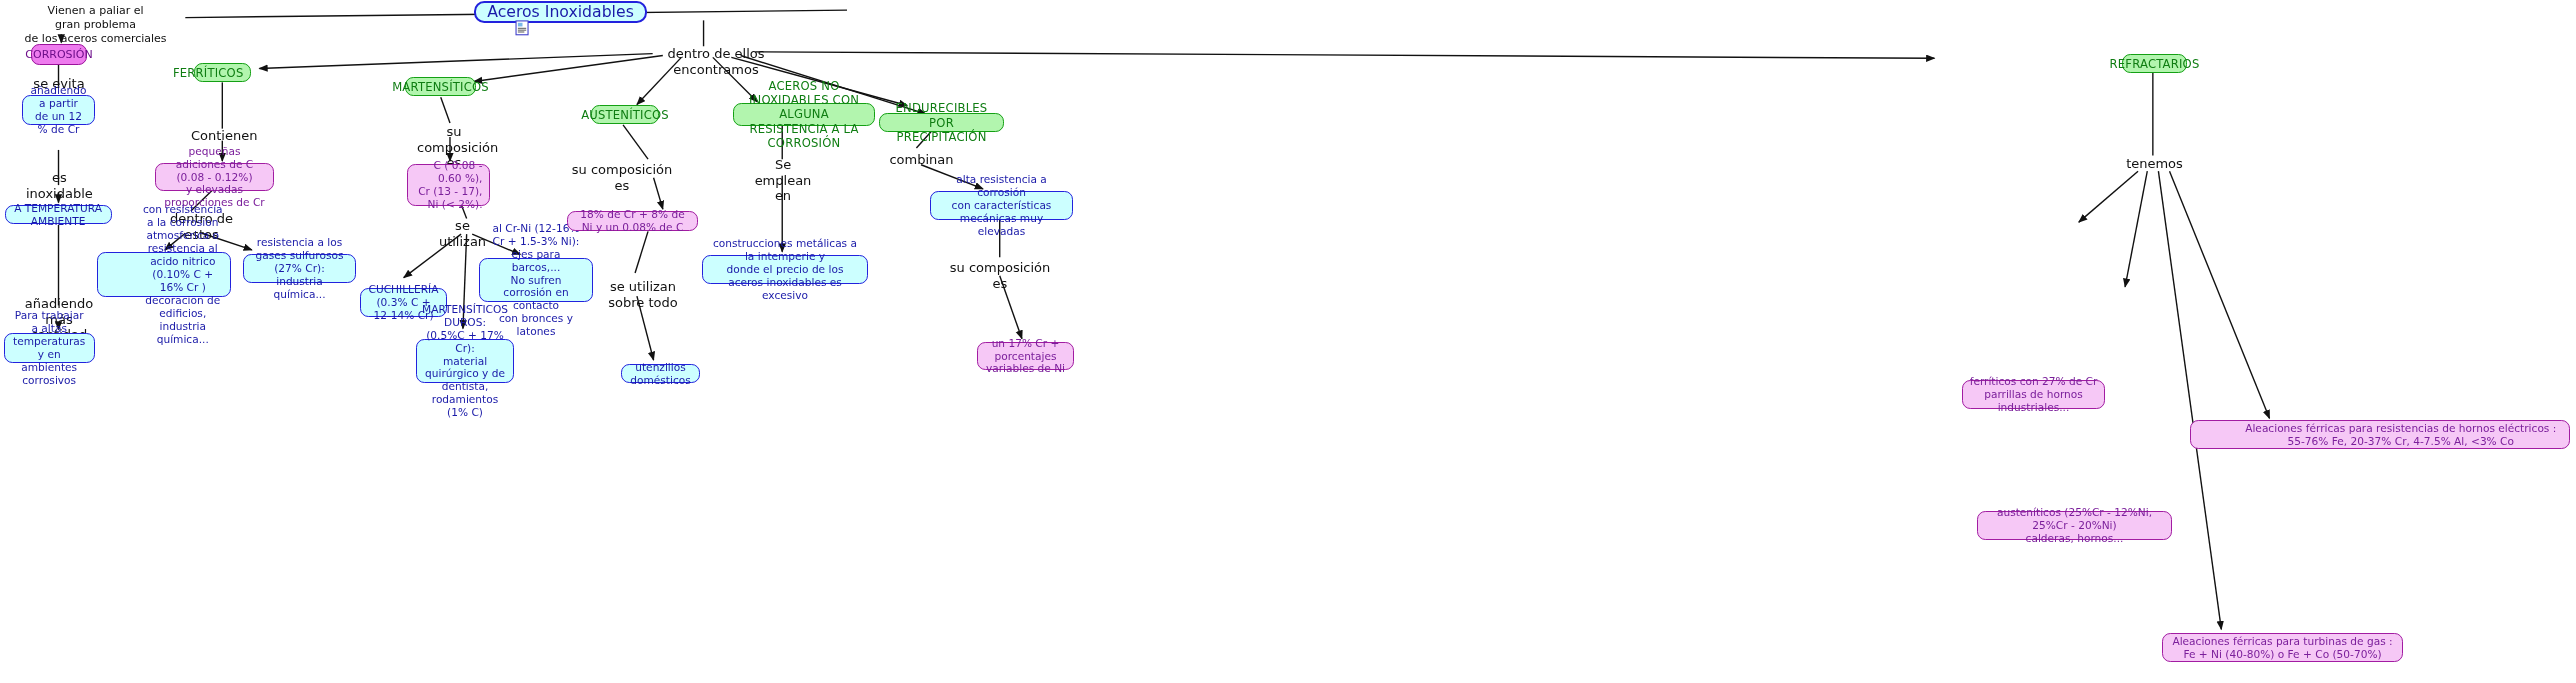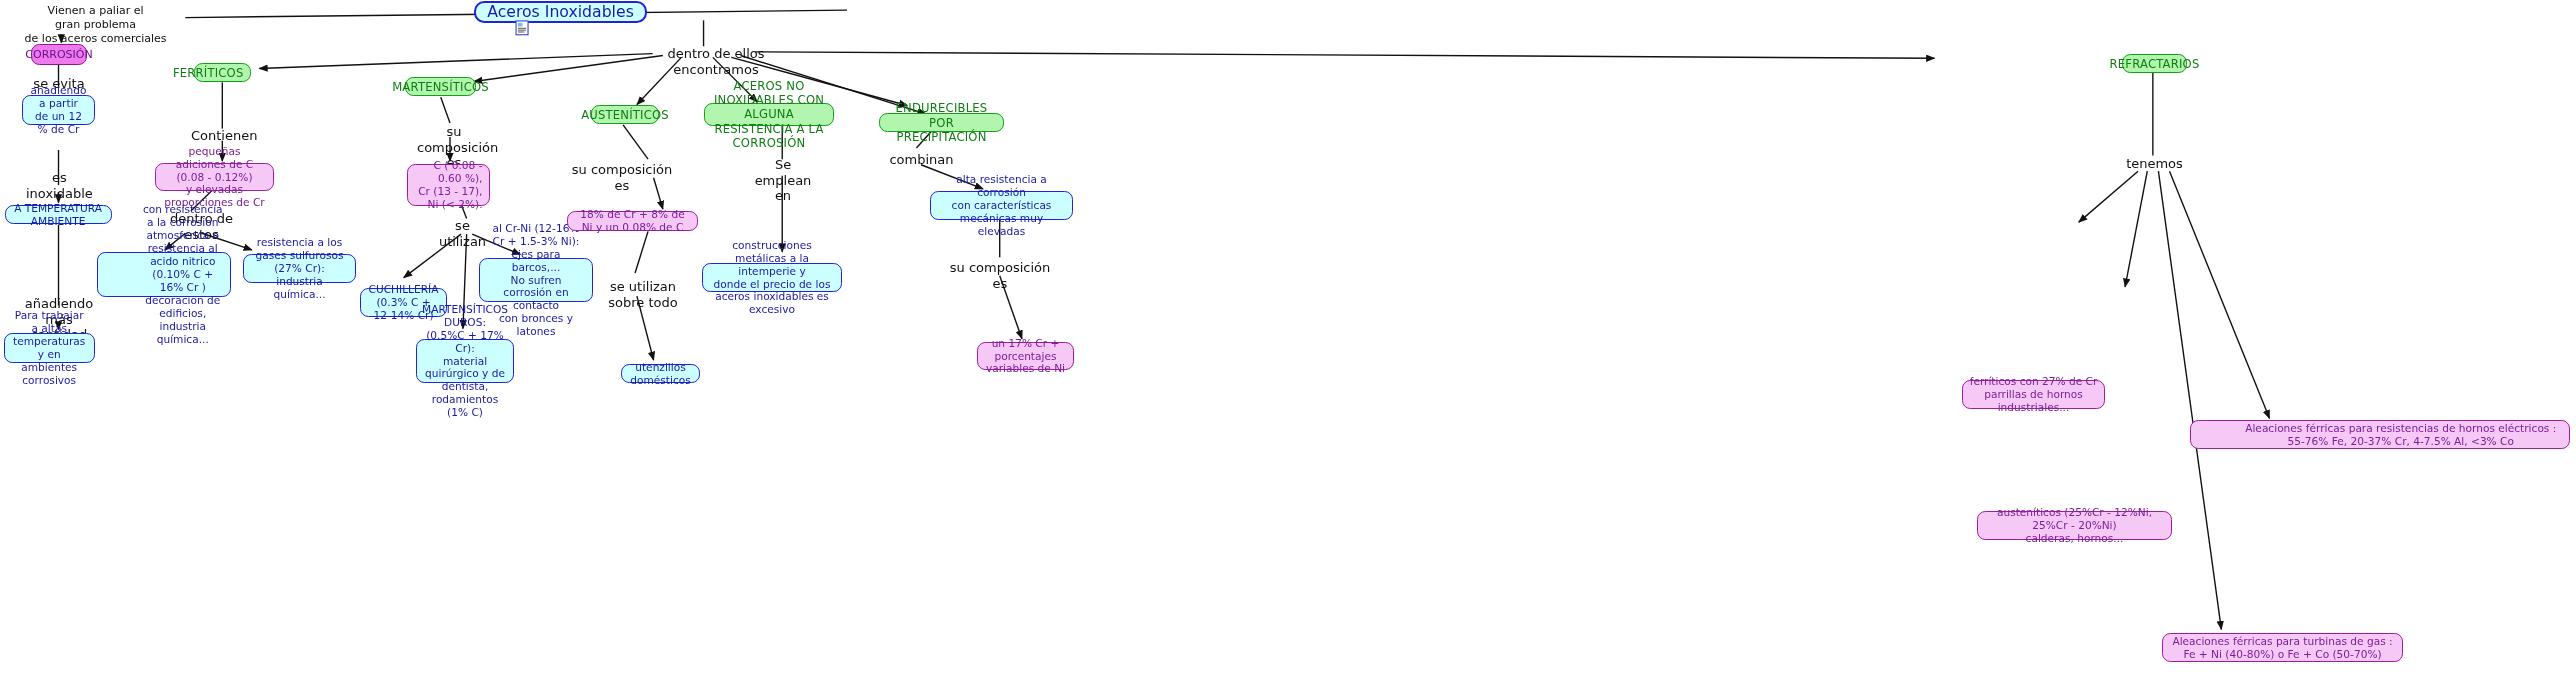--- a/index.html
+++ b/index.html
@@ -255,26 +255,26 @@
   </div>
   <div class="edge-label" style="left:569px; top:162px; width:106px;">su composición es</div>
   <div class="node n-pink" style="left:567px; top:211px; width:131px; height:20.4px;">
     <span>18% de Cr + 8% de Ni y un 0.08% de C</span>
   </div>
   <div class="edge-label" style="left:592px; top:279px; width:102px;">se utilizan sobre todo</div>
   <div class="node n-blue" style="left:621px; top:364px; width:79px; height:19.4px;">
     <span>utenzilios domésticos</span>
   </div>
 
-  <div class="node n-green" style="left:704px; top:103px; width:130px; height:23px;">
+  <div class="node n-green" style="left:733px; top:103px; width:142px; height:23px;">
     <span>ACEROS NO INOXIDABLES CON
 ALGUNA RESISTENCIA A LA CORROSIÓN</span>
   </div>
   <div class="edge-label" style="left:745px; top:157px; width:76px;">Se emplean en</div>
-  <div class="node n-blue" style="left:702px; top:255px; width:140px; height:29px;margin-top:8px;">
+  <div class="node n-blue" style="left:702px; top:255px; width:166px; height:29px;">
     <span>construcciones metálicas a la intemperie y
 donde el precio de los aceros inoxidables es excesivo</span>
   </div>
 
   <div class="node n-green" style="left:879px; top:113px; width:125px; height:19.4px;">
     <span>ENDURECIBLES POR PRECIPITACIÓN</span>
   </div>
   <div class="edge-label" style="left:889px; top:152px; width:65px;">combinan</div>
   <div class="node n-blue" style="left:930px; top:191px; width:143px; height:29px;">
     <span>alta resistencia a corrosión

